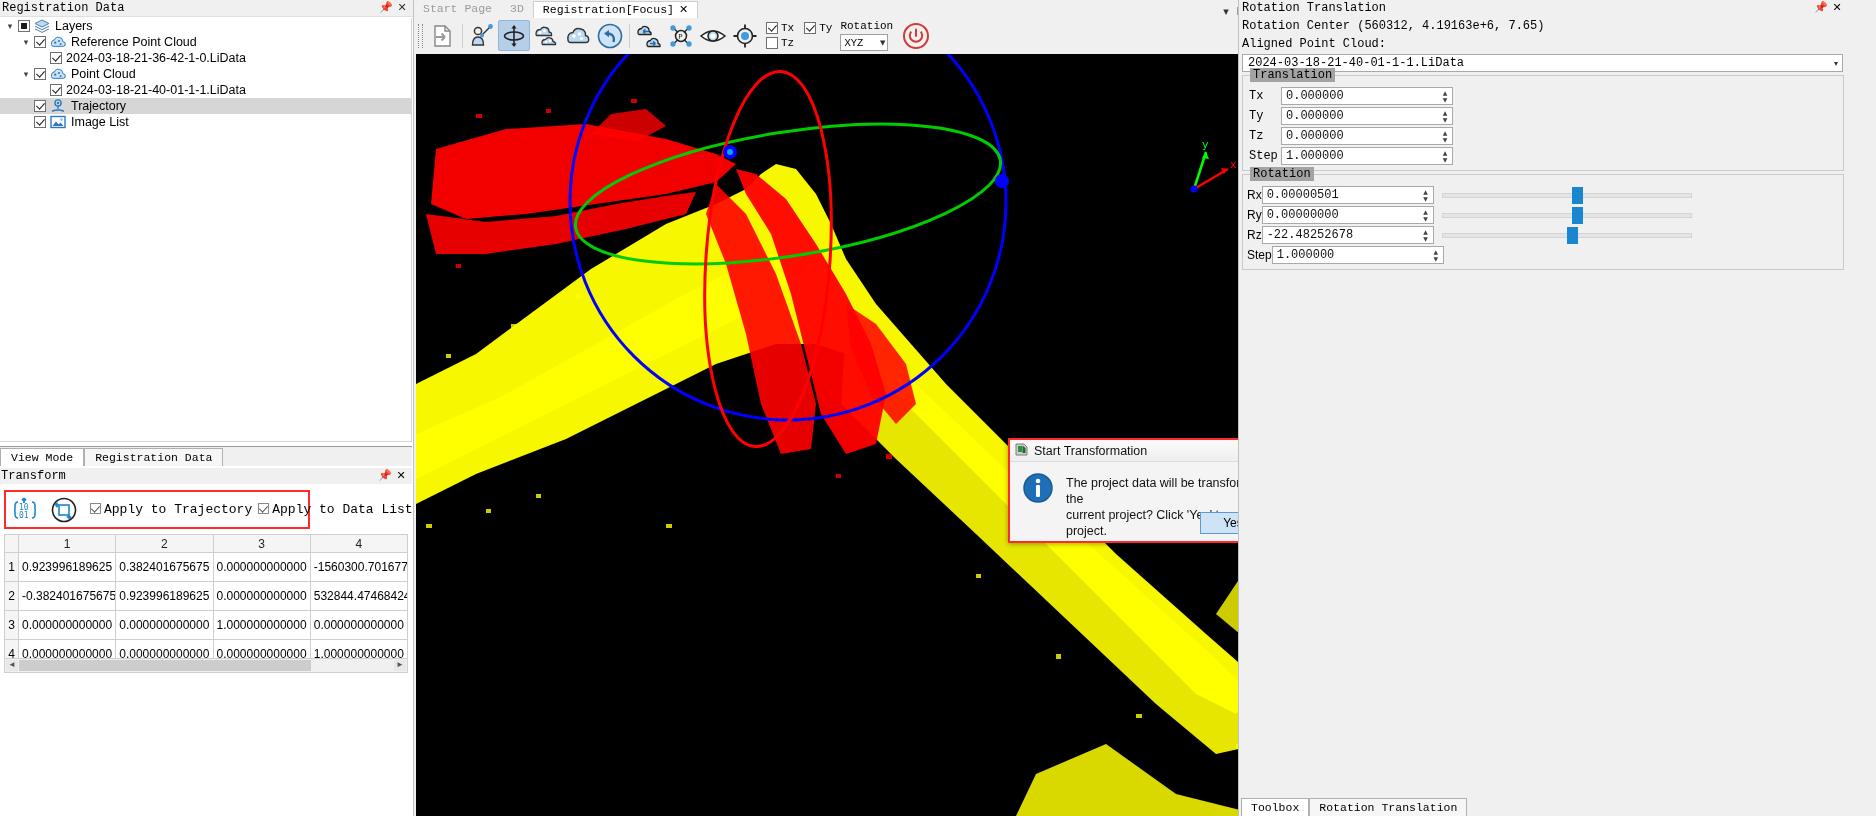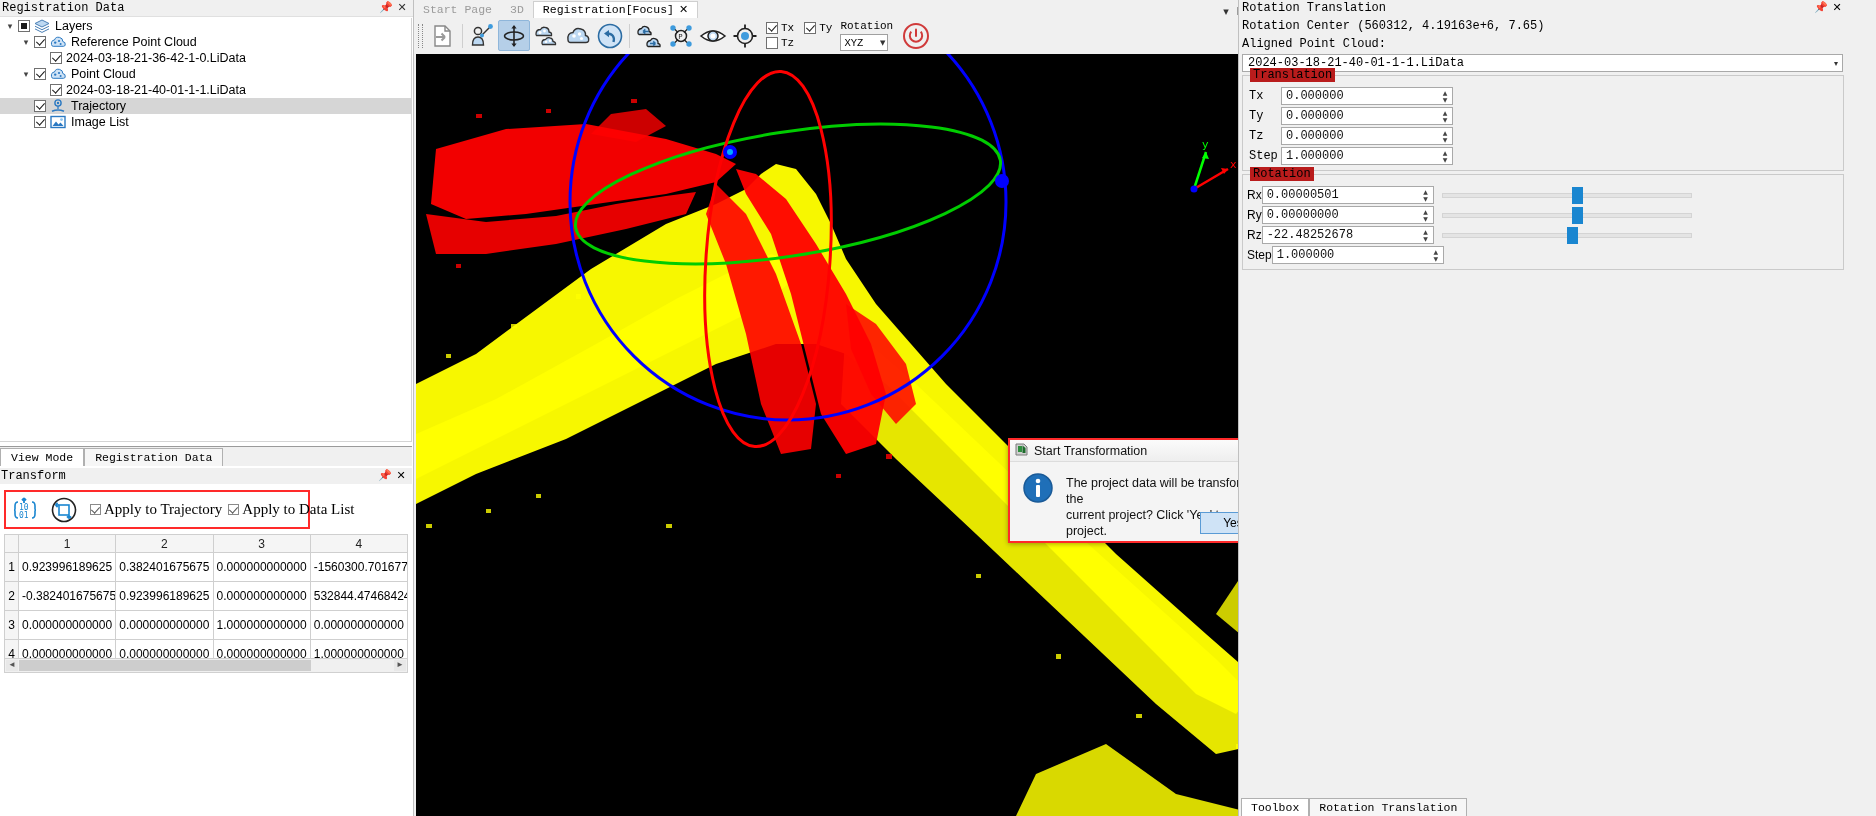--- a/index.html
+++ b/index.html
@@ -86,21 +86,21 @@
   .xform-title .close { right: 4px; }
 
   .xform-bar {
     position: absolute; left: 4px; top: 490px; width: 306px; height: 39px;
     border: 2px solid #ff2a2a; background: #fff;
     display: flex; align-items: center; padding-left: 6px; gap: 6px;
   }
   .tbtn { width: 28px; height: 28px; display: flex; align-items: center; justify-content: center; }
   .vsep { width: 1px; height: 22px; background: #cfcfcf; }
   .xform-bar .lbl {
-    font-family: Liberation Serif, serif; font-size: 15px; white-space: nowrap;
+    font-family: Liberation Mono, monospace; font-size: 13px; white-space: nowrap;
   }
   .cbx-sm {
     width: 11px; height: 11px; border: 1px solid #8a8a8a; background: #fff;
     display: inline-block; position: relative; flex: 0 0 11px; margin-right: 3px;
     vertical-align: -1px;
   }
   .cbx-sm::after {
     content: ""; position: absolute; left: 2px; top: 0px; width: 4px; height: 7px;
     border: solid #555; border-width: 0 1.3px 1.3px 0; transform: rotate(42deg);
   }
@@ -129,21 +129,21 @@
 
   
   .center { position: absolute; left: 414px; top: 0; width: 852px; height: 816px; background: #f0f0f0; }
   .tabstrip {
     position: absolute; left: 0; top: 0; width: 852px; height: 18px;
     background: #f0f0f0; display: flex; align-items: flex-end;
   }
   .tabstrip .tab {
     font-family: "Liberation Mono", monospace; font-size: 11.5px;
     height: 17px; line-height: 16px; padding: 0 9px; color: #9b9b9b;
-    display: flex; align-items: center; gap: 5px; background: #f0f0f0;
+    display: flex; gap: 5px; background: #f0f0f0;
   }
   .tabstrip .tab.active {
     background: #ffffff; color: #000; border: 1px solid #cfcfcf; border-bottom: none;
   }
   .tabstrip .tab .x { font-family: "DejaVu Sans", sans-serif; font-size: 11px; font-weight: bold; }
   .tabstrip .spacer { flex: 1; }
   .tabstrip .ctrl { width: 16px; text-align: center; font-size: 11px; color: #333;
                     font-family: "DejaVu Sans", sans-serif; }
 
   .toolbar {
@@ -232,21 +232,21 @@
     font-family: "Liberation Mono", monospace; font-size: 12px;
   }
   .rd-combo .cv { position: absolute; right: 4px; font-size: 8px; color: #333;
                   font-family: "DejaVu Sans", sans-serif; }
 
   .grp {
     margin: 3px 4px 0 3px; border: 1px solid #cacaca; padding: 10px 4px 4px 4px;
     position: relative;
   }
   .grp > .gl {
-    position: absolute; top: -8px; left: 7px; background: #b91c1c; padding: 0 3px;
+    position: absolute; top: -8px; left: 7px; background: #a3a3a3; padding: 0 3px;
     font-family: "Liberation Mono", monospace; font-size: 12px;
   }
   .frow { display: flex; align-items: center; height: 19px; margin-bottom: 1px; }
   .frow .fl {
     width: 34px; font-family: "Liberation Mono", monospace; font-size: 12px;
     padding-left: 2px;
   }
   .spin {
     width: 172px; height: 18px; background: #fff; border: 1px solid #a9a9a9;
     position: relative; display: flex; align-items: center; padding-left: 4px;

